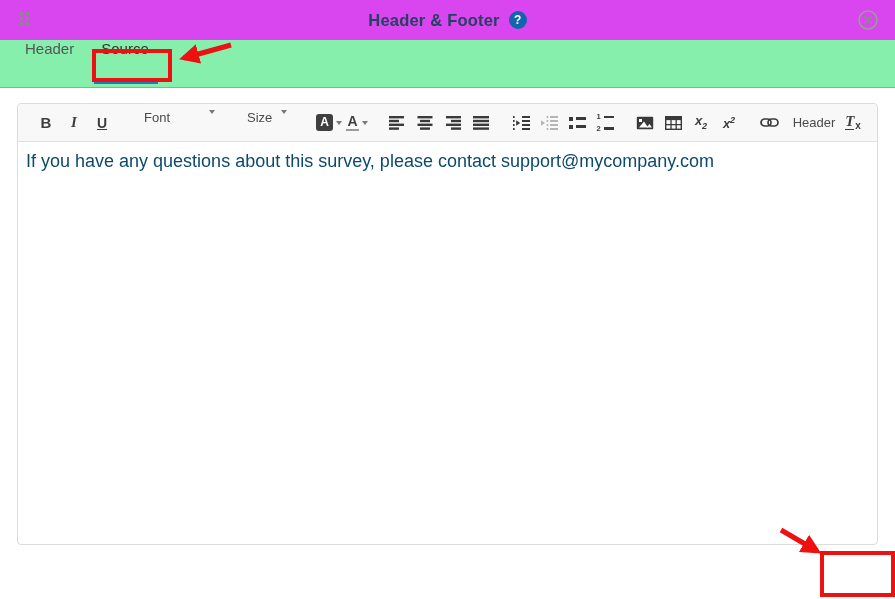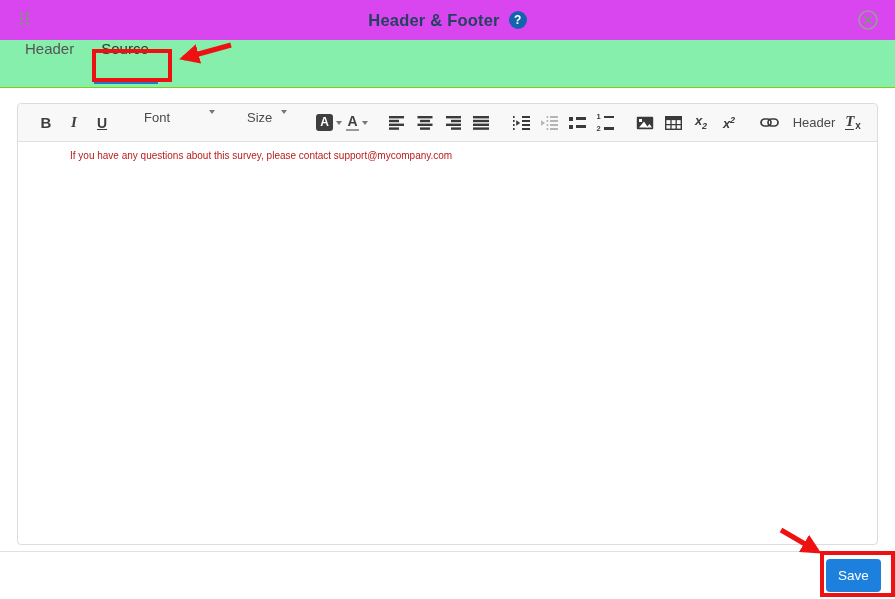--- a/index.html
+++ b/index.html
@@ -103,22 +103,22 @@
   .tfmt { font-family: "Liberation Serif", serif; font-style: italic; font-weight: bold; font-size: 15px; border-bottom: 1.5px solid #3d3d3d; line-height: 14px; }
   .tfmt-x { font-size: 10px; font-weight: bold; vertical-align: -3px; margin-left: 1px; }
   
   .list-ic { display: flex; flex-direction: column; gap: 4px; }
   .list-row { display: flex; align-items: center; gap: 3px; }
   .list-dot { width: 4px; height: 4px; background: #3a3a3a; }
   .list-bar { width: 10px; height: 2.5px; background: #3a3a3a; }
   .nl-digit { font-size: 7.5px; font-weight: bold; color: #3a3a3a; width: 5px; line-height: 1; }
   
   .content {
-    flex: 1; padding: 7px 8px; font-size: 10px; color: #b91c1c;
-    line-height: 1.4; border-radius: 0 0 4px 4px; outline: none; cursor: text; margin-left: 44px;
+    flex: 1; padding: 7px 8px; font-size: 18px; color: #0c4a6e;
+    line-height: 1.4; border-radius: 0 0 4px 4px; outline: none; cursor: text;
   }
   
   .footerbar {
     margin-top: 6px; height: 48px;
     border-top: 1px solid #e0e0e0;
     display: flex; align-items: center; justify-content: flex-end;
     padding-right: 14px;
   }
   .save-btn {
     width: 55px; height: 33px;
@@ -339,23 +339,20 @@
           <span><span class="tfmt">T</span><span class="tfmt-x">x</span></span>
         </button>
 
       </div>
       <div class="content">
         <span>If you have any questions about this survey, please contact support@mycompany.com</span>
       </div>
     </div>
   </div>
 
-  <div class="footerbar">
-    <button class="save-btn">Save</button>
-  </div>
 
   <div class="ann-box ann-box-footer"></div>
   <div class="ann-box ann-box-save"></div>
   <svg class="ann-arrows" width="895" height="599" viewBox="0 0 895 599">
     <defs>
       <marker id="ah" markerWidth="4" markerHeight="4" refX="3" refY="2" orient="auto">
         <path d="M0,0 L4,2 L0,4 z" fill="#ee1111"></path>
       </marker>
     </defs>
     <line x1="231" y1="45" x2="184" y2="58" stroke="#ee1111" stroke-width="5" marker-end="url(#ah)"></line>

